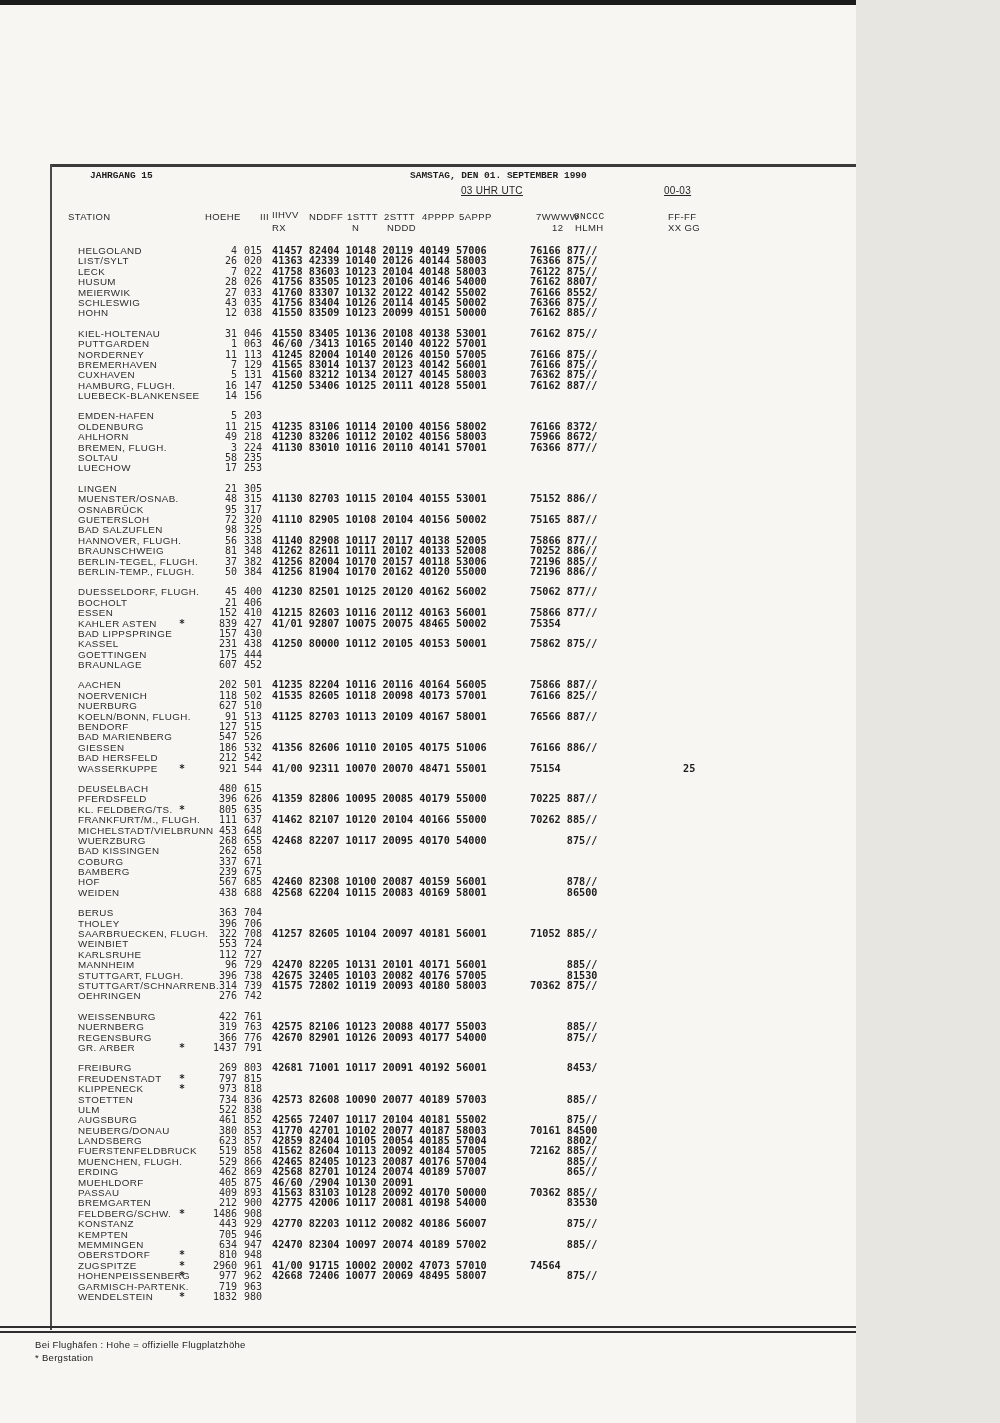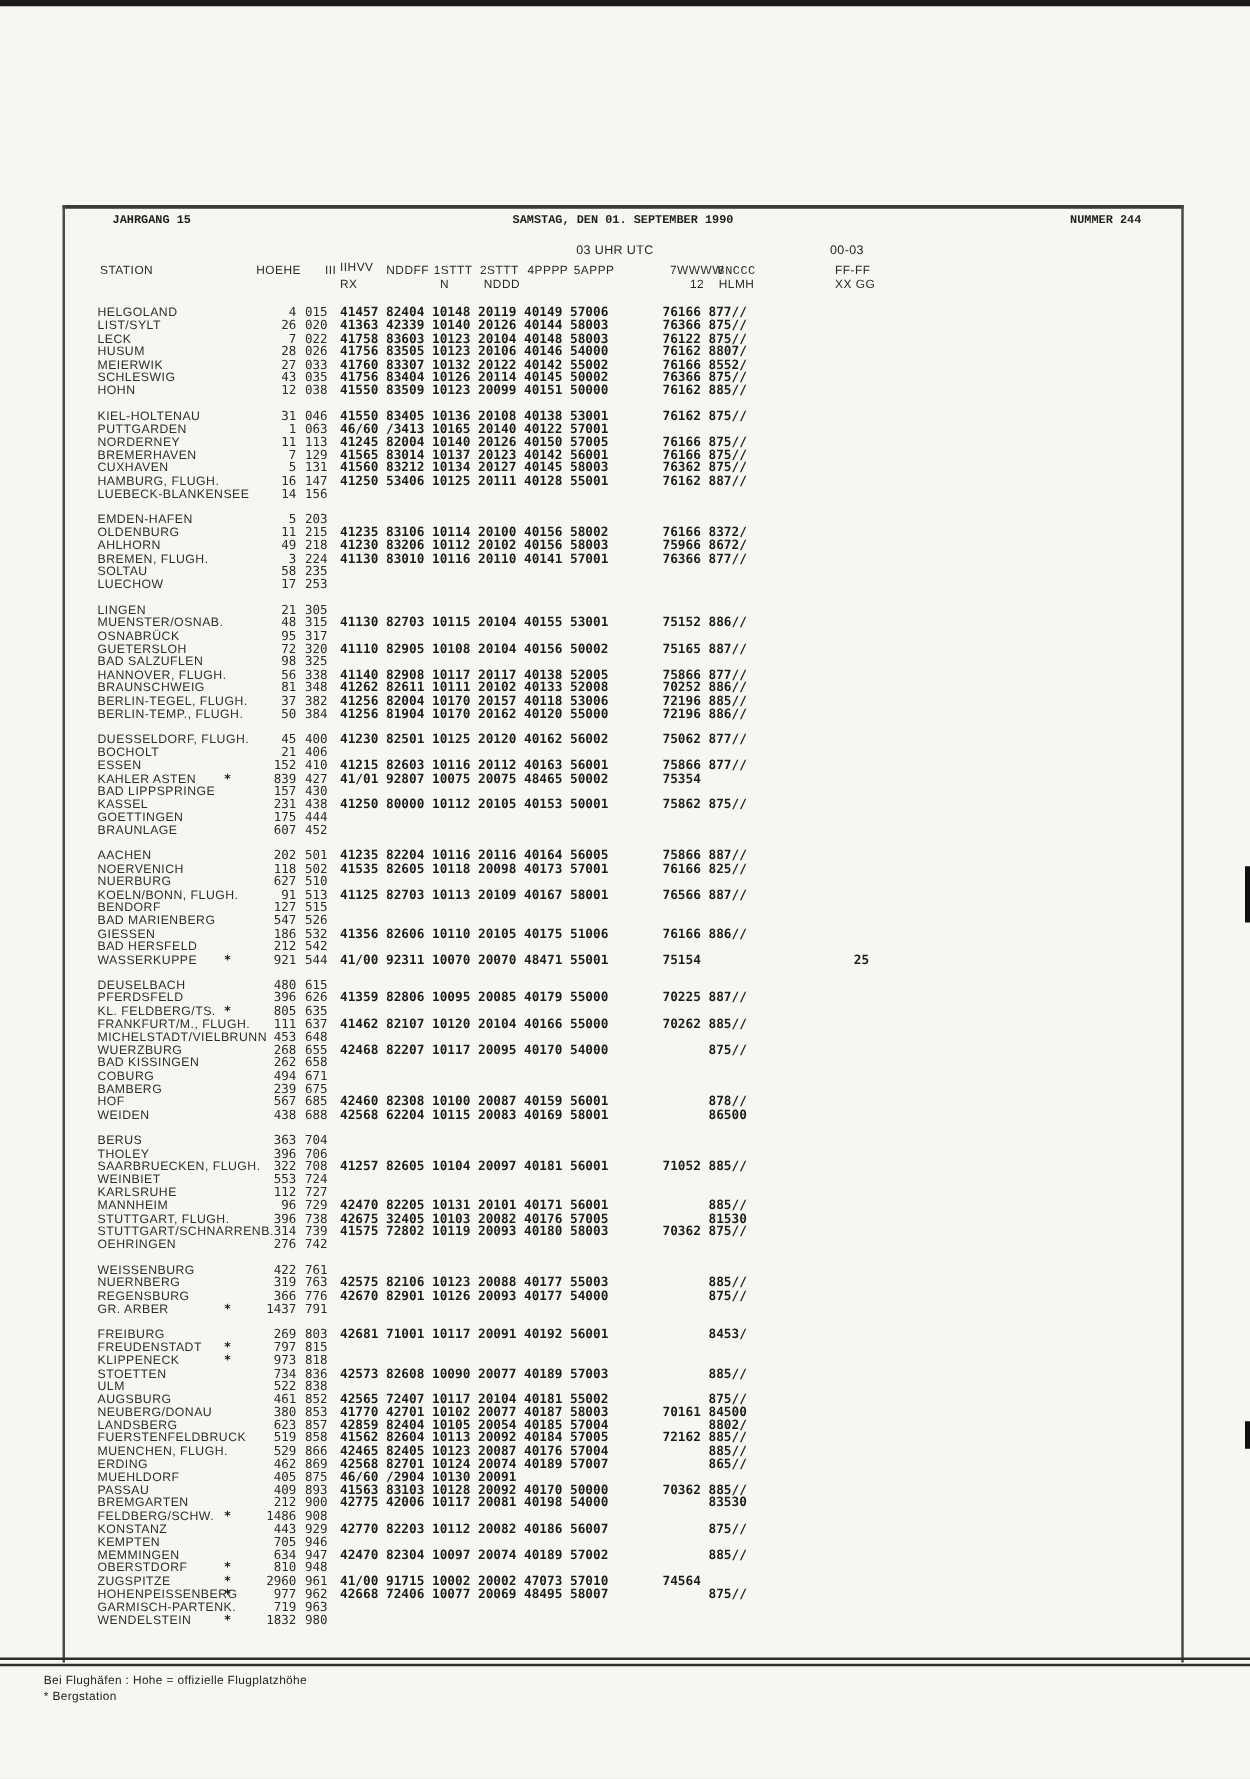--- a/index.html
+++ b/index.html
@@ -1,33 +1,33 @@
 <!DOCTYPE html>
 <html><head>
 <meta charset="utf-8">
 <style>
   html,body{margin:0;padding:0;background:#e8e6e1;}
-  .page{position:relative;width:1000px;height:1423px;background:#f7f6f2;overflow:hidden;
+  .page{position:relative;width:856px;height:1423px;background:#f7f6f2;overflow:hidden;
         font-family:"Liberation Sans",sans-serif;color:#222;}
   
   .top-strip{position:absolute;left:0;top:0;width:1000px;height:5px;background:#1b1b1b;}
   .edge-mark1{position:absolute;left:996px;top:693px;width:4px;height:45px;background:#111;}
   .edge-mark2{position:absolute;left:996px;top:1137px;width:4px;height:22px;background:#111;}
   
   .frame-top{position:absolute;left:50px;top:164px;width:897px;height:3px;background:#3a3a3a;}
   .frame-left{position:absolute;left:50px;top:164px;width:2px;height:1166px;background:#4a4a4a;}
   .frame-right{position:absolute;left:945px;top:164px;width:2px;height:1166px;background:#4a4a4a;}
   .frame-bot1{position:absolute;left:0px;top:1326px;width:1000px;height:2px;background:#2e2e2e;}
   .frame-bot2{position:absolute;left:0px;top:1331px;width:1000px;height:2px;background:#2e2e2e;}
   
   .mast{position:absolute;top:170px;font:600 9.5px "Liberation Mono",monospace;color:#1e1e1e;white-space:pre;}
   #jahrgang{left:90px;}
   #dateline{left:410px;}
   #nummer{left:856px;}
-  .timehdr{position:absolute;top:195px;font:10px "Liberation Sans",sans-serif;color:#252525;letter-spacing:.3px;}
+  .timehdr{position:absolute;top:185px;font:10px "Liberation Sans",sans-serif;color:#252525;letter-spacing:.3px;text-decoration:underline;}
   #timelabel{left:461px;}
   #period{left:664px;}
   
   .colhdr{position:absolute;font:9.5px "Liberation Sans",sans-serif;color:#2a2a2a;letter-spacing:.4px;white-space:pre;}
   
   #rows{position:absolute;left:0;top:245px;width:1000px;}
   .block{margin-bottom:10px;}
   .row{position:relative;height:10.4px;}
   .c{position:absolute;top:0;white-space:pre;line-height:10.4px;}
   .c.name{left:78px;font:9.8px "Liberation Sans",sans-serif;letter-spacing:.4px;color:#2d2d2d;}
@@ -57,21 +57,21 @@
   <div class="frame-bot1"></div>
   <div class="frame-bot2"></div>
 
   <div class="mast" id="jahrgang">JAHRGANG 15</div>
   <div class="mast" id="dateline">SAMSTAG, DEN 01. SEPTEMBER 1990</div>
   <div class="mast" id="nummer">NUMMER 244</div>
 
   <div class="timehdr" id="timelabel">03 UHR UTC</div>
   <div class="timehdr" id="period">00-03</div>
 
-  <div class="colhdr" style="left:80px;top:211px;">STATION</div>
+  <div class="colhdr" style="left:68px;top:211px;">STATION</div>
   <div class="colhdr" style="left:205px;top:211px;">HOEHE</div>
   <div class="colhdr" style="left:248px;top:211px;padding-left:12px;">III</div>
   <div class="colhdr" style="left:272px;top:209px;">IIHVV</div>
   <div class="colhdr" style="left:309px;top:211px;">NDDFF</div>
   <div class="colhdr" style="left:347px;top:211px;">1STTT</div>
   <div class="colhdr" style="left:384px;top:211px;">2STTT</div>
   <div class="colhdr" style="left:422px;top:211px;">4PPPP</div>
   <div class="colhdr" style="left:459px;top:211px;">5APPP</div>
   <div class="colhdr" style="left:536px;top:211px;">7WWWW</div>
   <div class="colhdr" style="left:574px;top:211px;font-family:Liberation Mono, monospace;">8NCCC</div>
@@ -429,21 +429,21 @@
           <span class="c obs">42468 82207 10117 20095 40170 54000</span>
           <span class="c wn">      875//</span>
         </div>
         <div class="row">
           <span class="c name">BAD KISSINGEN</span>
           <span class="c hoehe">262</span>
           <span class="c iii">658</span>
         </div>
         <div class="row">
           <span class="c name">COBURG</span>
-          <span class="c hoehe">494</span>
+          <span class="c hoehe">337</span>
           <span class="c iii">671</span>
         </div>
         <div class="row">
           <span class="c name">BAMBERG</span>
           <span class="c hoehe">239</span>
           <span class="c iii">675</span>
         </div>
         <div class="row">
           <span class="c name">HOF</span>
           <span class="c hoehe">567</span>

